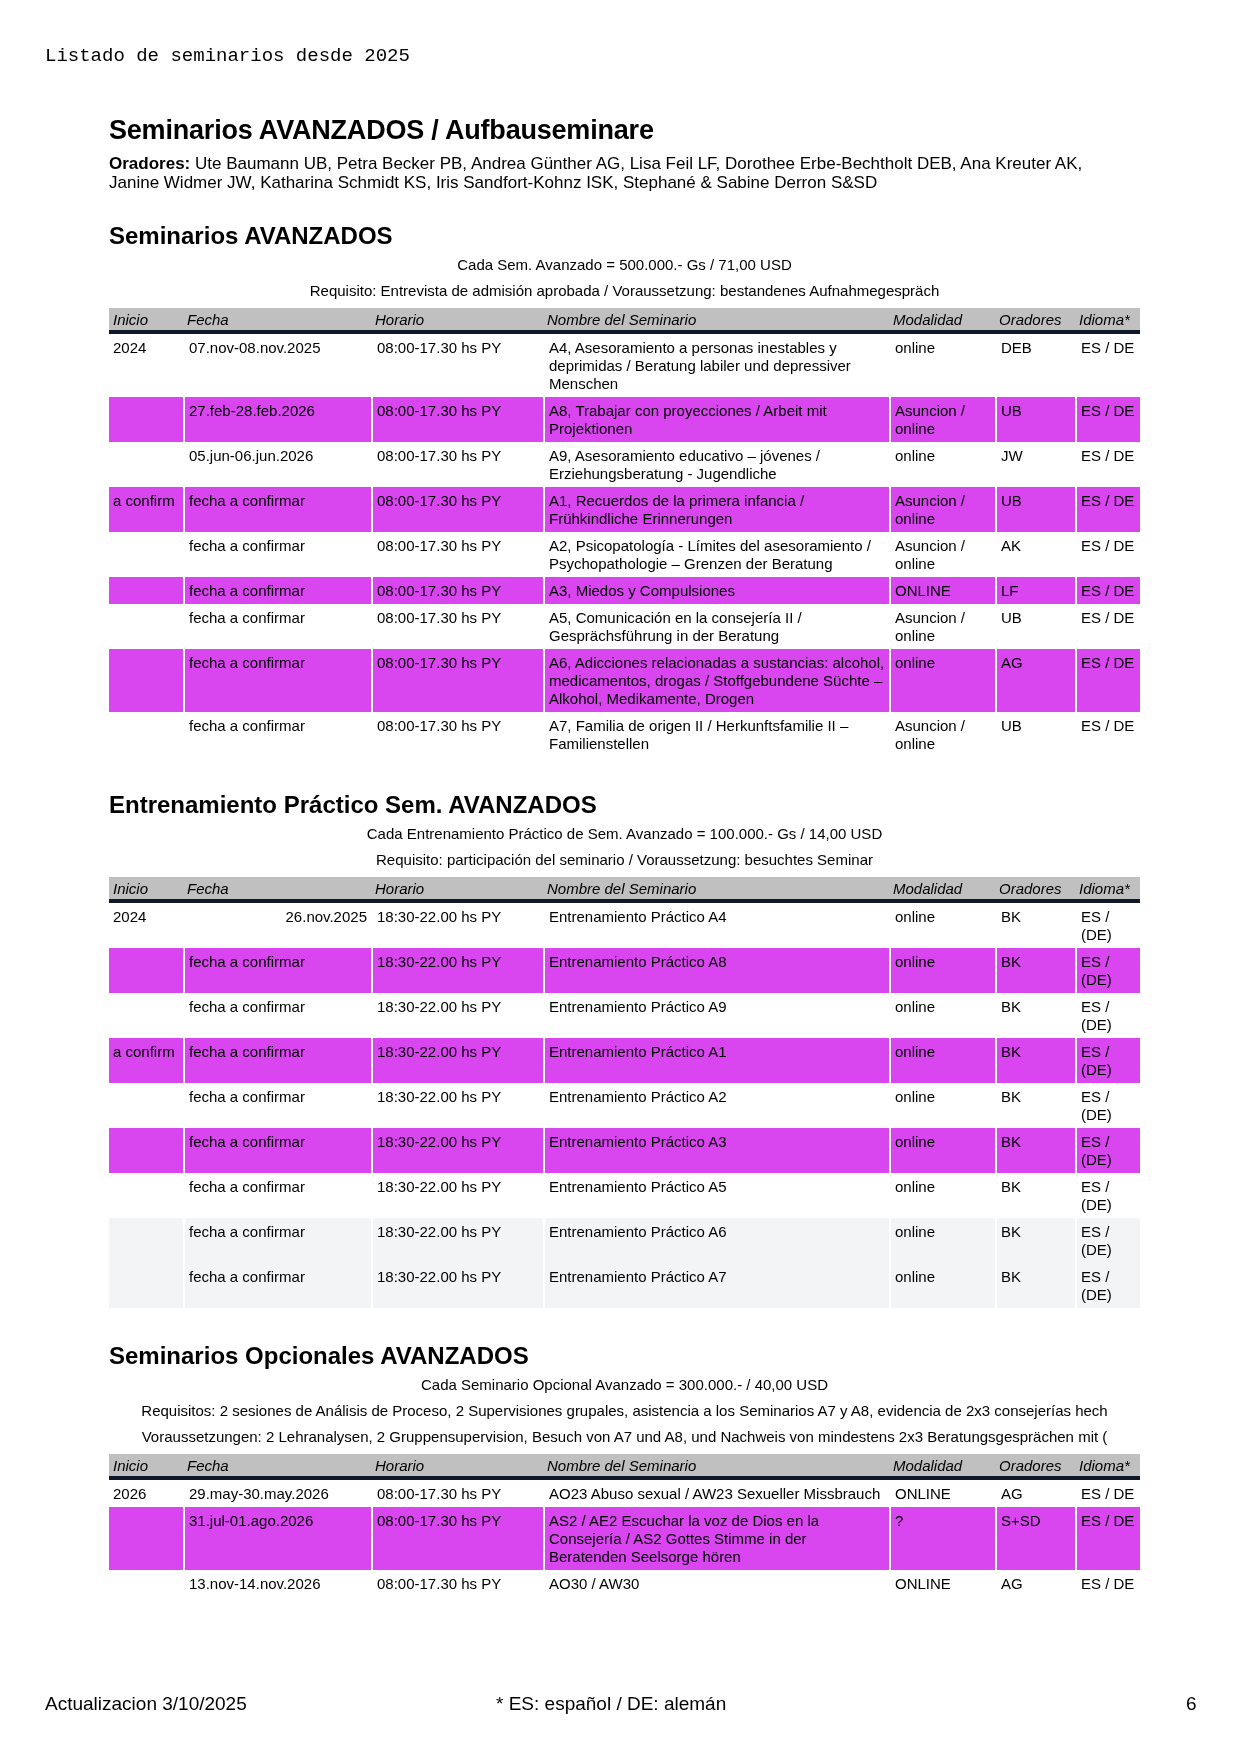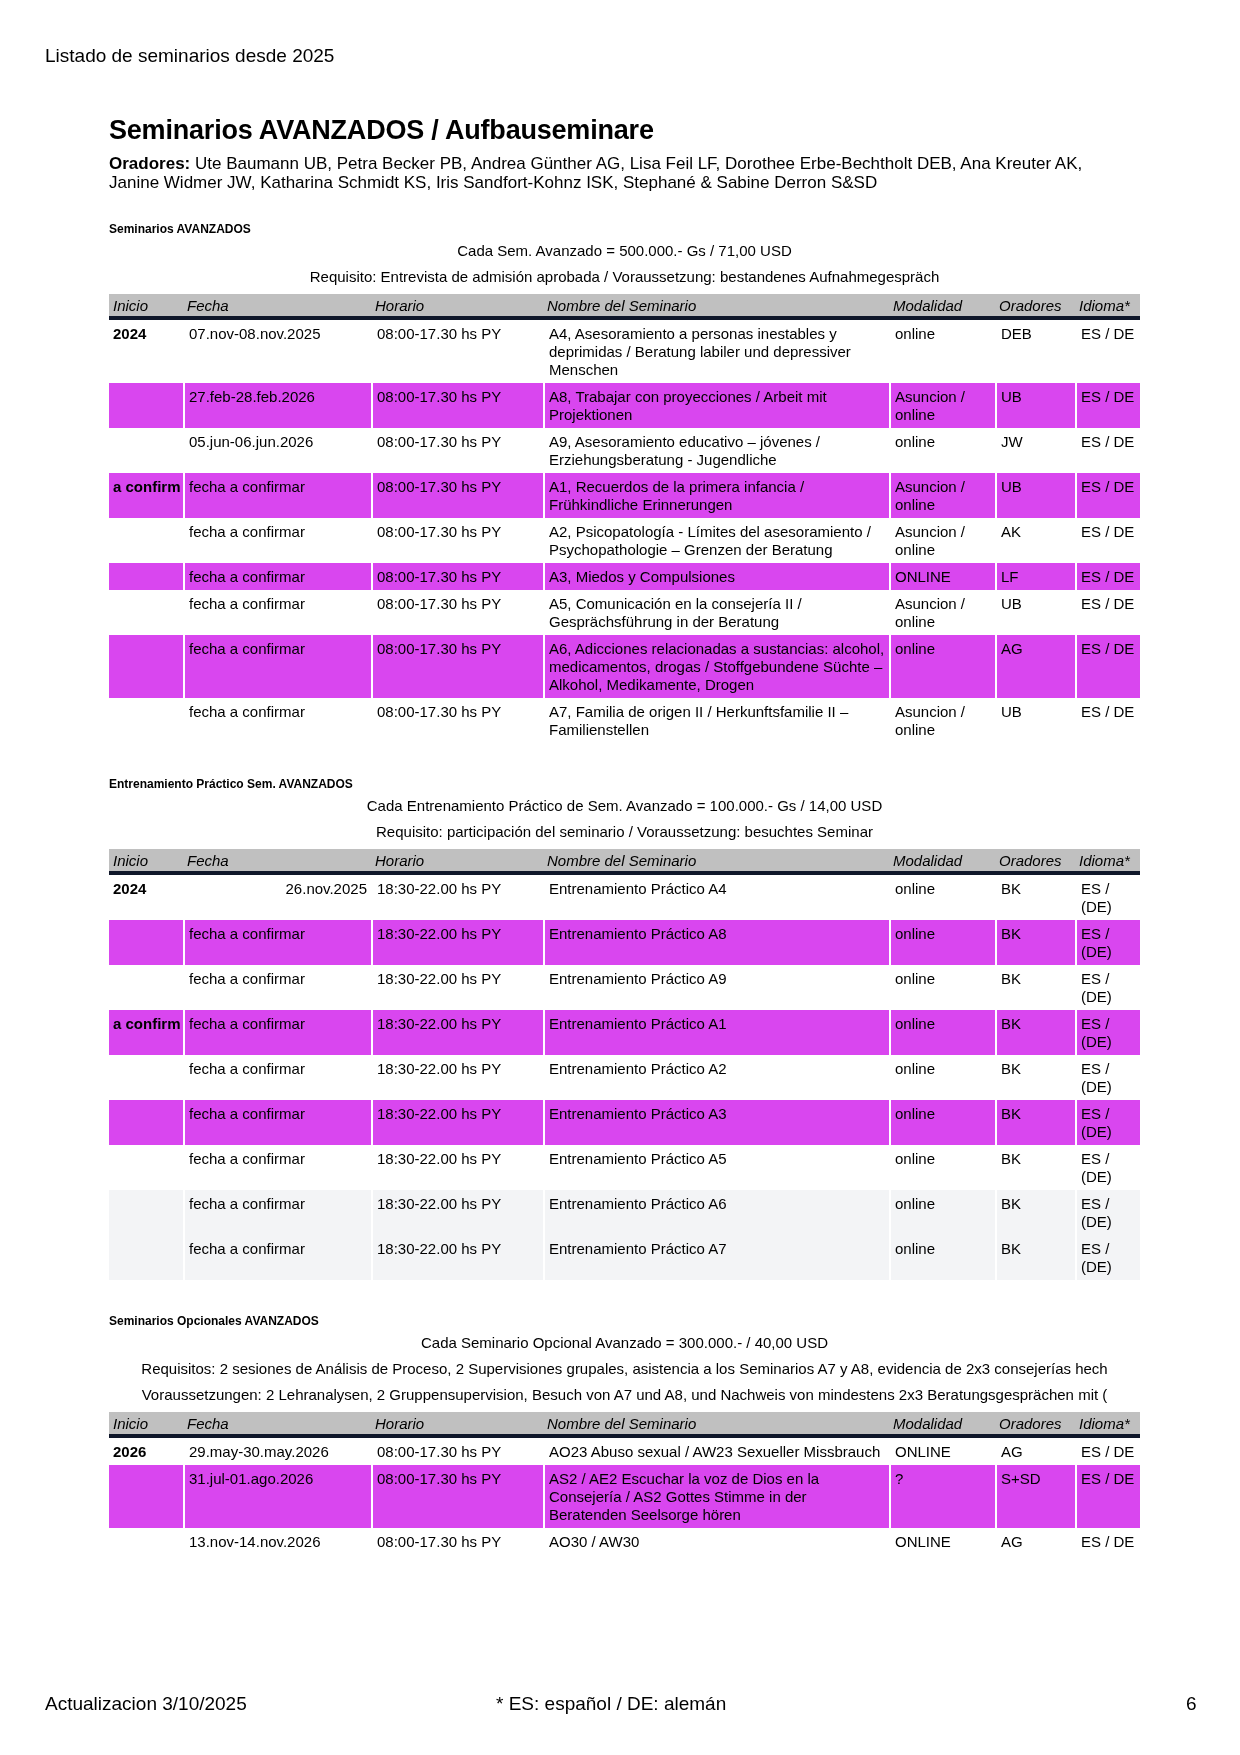--- a/index.html
+++ b/index.html
@@ -1,43 +1,43 @@
 <!DOCTYPE html>
 <html><head>
 <meta charset="utf-8">
 <style>
   html, body { margin: 0; padding: 0; background: #ffffff; }
   body {
     width: 1240px; height: 1755px; position: relative; overflow: hidden;
     font-family: "Liberation Sans", sans-serif; color: #000;
   }
   .page-header {
-    position: absolute; left: 45px; top: 45px; font-size: 19px;
+    position: absolute; left: 45px; top: 45px; font-size: 19px; font-family: Liberation Mono, monospace;
   }
   .content {
     position: absolute; left: 109px; top: 115px; width: 1031px; overflow: hidden;
   }
   .doc-title { font-size: 27px; font-weight: bold; margin: 0 0 8px 0; letter-spacing: -0.2px; }
   .speakers { font-size: 17px; line-height: 19px; margin: 0 0 30px 0; width: 990px; }
   .speakers b { font-weight: bold; }
-  .section-title { font-size: 12px; font-weight: bold; margin: 0 0 6px 0; }
+  .section-title { font-size: 24px; font-weight: bold; margin: 0 0 6px 0; }
   .section-line { font-size: 15px; line-height: 18px; margin: 0 0 8px 0; white-space: nowrap; text-align: center; }
   table.sem {
     border-collapse: separate; border-spacing: 0; width: 1031px; table-layout: fixed;
     font-size: 15px; margin-bottom: 34px;
   }
   table.sem th {
     background: #c0c0c0; font-weight: normal; font-style: italic; text-align: left;
     padding: 3px 4px 2px 4px; border-bottom: 4px solid #0f172a; font-size: 15px;
   }
   table.sem td {
     vertical-align: top; padding: 5px 4px 4px 4px; line-height: 18px;
     border-left: 2px solid transparent;
   }
-  table.sem td:first-child { border-left: none; font-weight: bold; }
+  table.sem td:first-child { border-left: none; }
   table.sem tr.alt td { background: #d946ef; border-left-color: #ffffff; }
   table.sem tr.alt td:first-child { border-left: none; margin-top: 36px; }
   table.sem tr.alt2 td { background: #f3f4f6; border-left-color: #ffffff; }
   table.sem tr.alt2 td:first-child { border-left: none; }
   .nowrap { white-space: nowrap; overflow: hidden; }
   .right { text-align: right; }
   .tall td { height: 34px; }
   .footer-left { position: absolute; left: 45px; top: 1693px; font-size: 19px; }
   .footer-center { position: absolute; left: 496px; top: 1693px; font-size: 19px; }
   .footer-right { position: absolute; left: 1186px; top: 1693px; font-size: 19px; }

